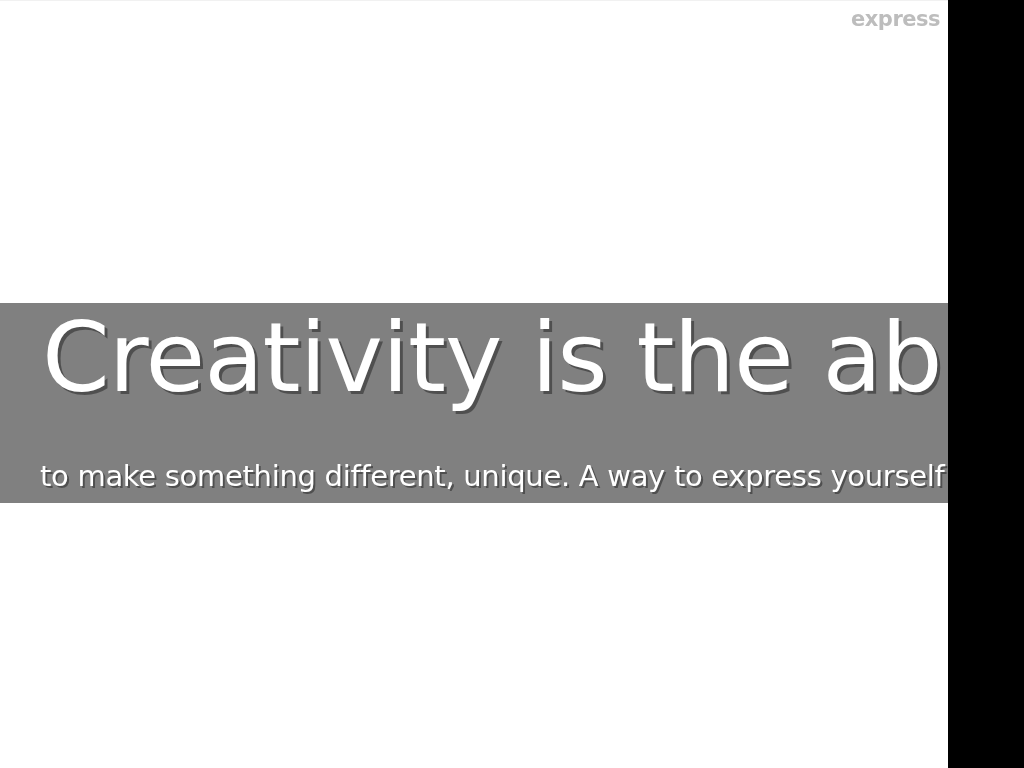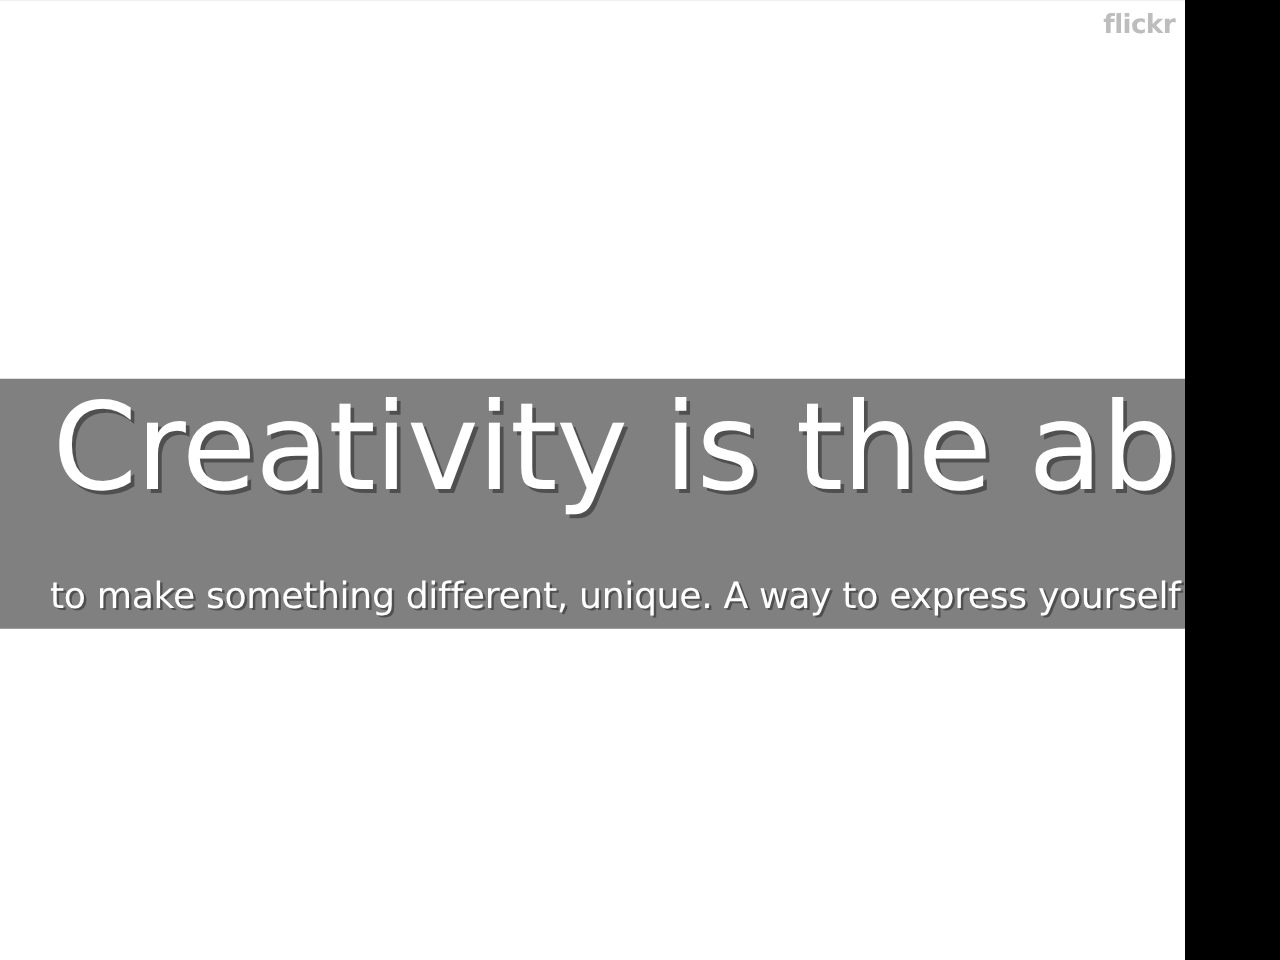--- a/index.html
+++ b/index.html
@@ -168,15 +168,15 @@
 
   <div class="caption-band"></div>
 
   <div class="caption-text-layer">
     <div class="headline">Creativity is the ability</div>
     <div class="subline">to make something different, unique. A way to express yourself -Nitya</div>
   </div>
 
   <div class="letterbox-right"></div>
 
-  <div class="flickr-mark">flickr</div>
+  <div class="flickr-mark">express</div>
 
 </div>
 
 </body></html>

